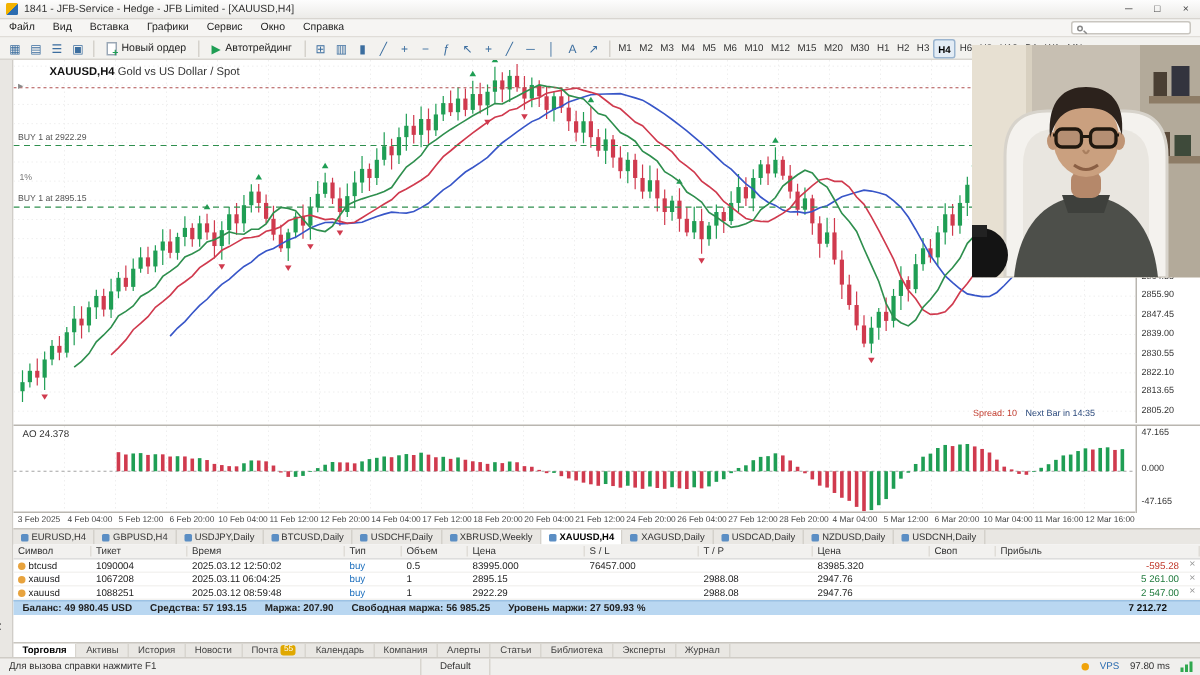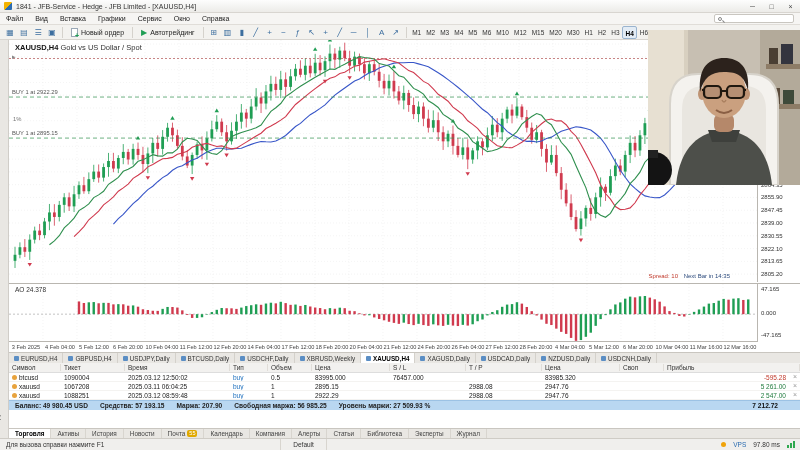--- a/index.html
+++ b/index.html
@@ -34,21 +34,21 @@
 
   
   .left-strip{position:absolute;left:0;top:40px;width:9px;height:398px;background:#e9e7e3;border-right:1px solid #d0cdc8;}
   .vert-label{position:absolute;left:1px;bottom:4px;transform:rotate(-90deg);transform-origin:left bottom;font-size:6.2px;color:#444;white-space:nowrap;}
 
   
   .chart-area{position:absolute;left:9px;top:40px;width:791px;height:312px;background:#fff;}
   .price-pane{position:absolute;left:0;top:0;width:791px;height:242px;}
   #price-svg{position:absolute;left:0;top:0;}
   svg .grid{stroke:#ededed;stroke-width:0.6;stroke-dasharray:1 2;}
-  .chart-title{position:absolute;left:6px;top:3px;font-size:7.5px;color:#111;}
+  .chart-title{position:absolute;left:24px;top:3px;font-size:7.5px;color:#111;}
   .ct-sym{font-weight:bold;}
   .ct-desc{color:#333;}
   .one-click{position:absolute;left:3px;top:13px;color:#8a8a8a;font-size:7px;}
   #buy-labels{position:absolute;left:2px;top:0;width:200px;height:100%;}
   .buy-label{position:absolute;font-size:5.8px;color:#555;background:rgba(255,255,255,.75);padding:0 1px;white-space:nowrap;}
   .pct-label{position:absolute;left:4px;top:76px;font-size:5.8px;color:#777;}
   .spread-note{position:absolute;right:70px;bottom:3px;font-size:6px;white-space:nowrap;}
   .spread{color:#c0392b;}
   .nextbar{color:#2c4a7c;margin-left:4px;}
   .pscale{position:absolute;left:748px;top:0;width:43px;height:242px;border-left:1px solid #b9b6b0;background:#fff;font-size:6px;color:#333;}

